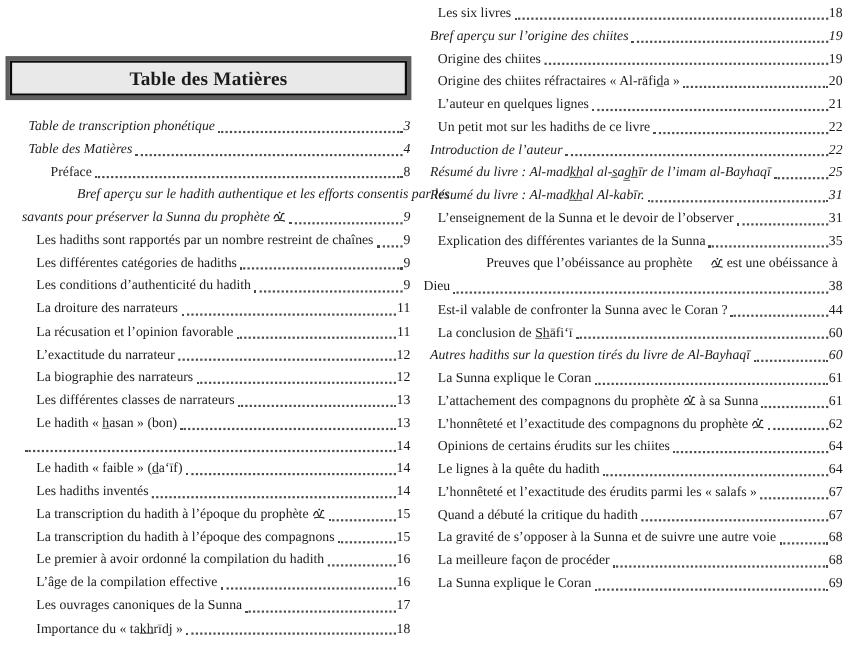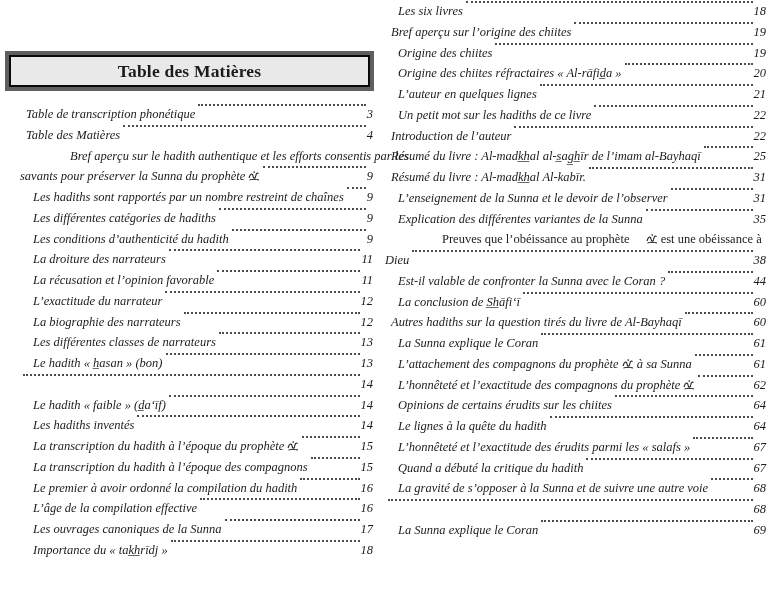--- a/index.html
+++ b/index.html
@@ -28,21 +28,21 @@
     letter-spacing:0.2px;
   }
   .col{position:absolute;}
   .col-left{left:20px;top:104px;width:353px;}
   .col-right{left:385px;top:1px;width:381px;}
   .entry{line-height:20.75px;}
   .entry.section{font-style:italic;--ind:6px;}
   .entry.sub{--ind:13px;}
   .entry.preface{--ind:26px;}
   .entry .line1{text-indent:var(--ind);white-space:nowrap;margin-left:44px;}
-  .entry .row{display:flex;align-items:flex-start;font-style:italic;}
+  .entry .row{display:flex;align-items:flex-end;}
   .entry .txt{white-space:nowrap;}
   .entry .txt.first{padding-left:var(--ind);}
   .entry .dots{
     flex:1;min-width:5px;
     border-bottom:2px dotted #4c4c4c;
     margin:0 1px 4px 3px;
   }
   .entry .pg{flex-shrink:0;text-align:right;}
   .pbuh{display:inline-block;vertical-align:-1px;line-height:0;}
 </style>
@@ -61,20 +61,27 @@
           <span class="pg">3</span>
         </div>
       </div>
       <div class="entry section">
         <div class="row">
           <span class="txt first">Table des Matières</span>
           <span class="dots"></span>
           <span class="pg">4</span>
         </div>
       </div>
+      <div class="entry preface">
+        <div class="row">
+          <span class="txt first">Préface </span>
+          <span class="dots"></span>
+          <span class="pg">8</span>
+        </div>
+      </div>
       <div class="entry section">
         <div class="line1">Bref aperçu sur le hadith authentique et les efforts consentis par les</div>
         <div class="row">
           <span class="txt">savants pour préserver la Sunna du prophète <span class="pbuh"><svg width="12" height="10" viewBox="0 0 12 10">
                 <path d="M1 7 C2.5 2 4.5 2 5 5 C5.5 8 7.5 8 8 4 C8.3 2 9.5 1.5 10.5 2.6" stroke="#1c1c1c" stroke-width="1.1" fill="none"></path>
                 <path d="M1.5 9 C4 8.1 8 8.1 11 9" stroke="#1c1c1c" stroke-width="1" fill="none"></path>
                 <circle cx="6.2" cy="1.1" r="0.8" fill="#1c1c1c"></circle>
               </svg></span></span>
           <span class="dots"></span>
           <span class="pg">9</span>
@@ -380,20 +387,21 @@
       </div>
       <div class="entry sub">
         <div class="row">
           <span class="txt first">La gravité de s’opposer à la Sunna et de suivre une autre voie</span>
           <span class="dots"></span>
           <span class="pg">68</span>
         </div>
       </div>
       <div class="entry sub">
         <div class="row">
+          <span class="txt first">La meilleure façon de procéder</span>
           <span class="dots"></span>
           <span class="pg">68</span>
         </div>
       </div>
       <div class="entry sub">
         <div class="row">
           <span class="txt first">La Sunna explique le Coran </span>
           <span class="dots"></span>
           <span class="pg">69</span>
         </div>

